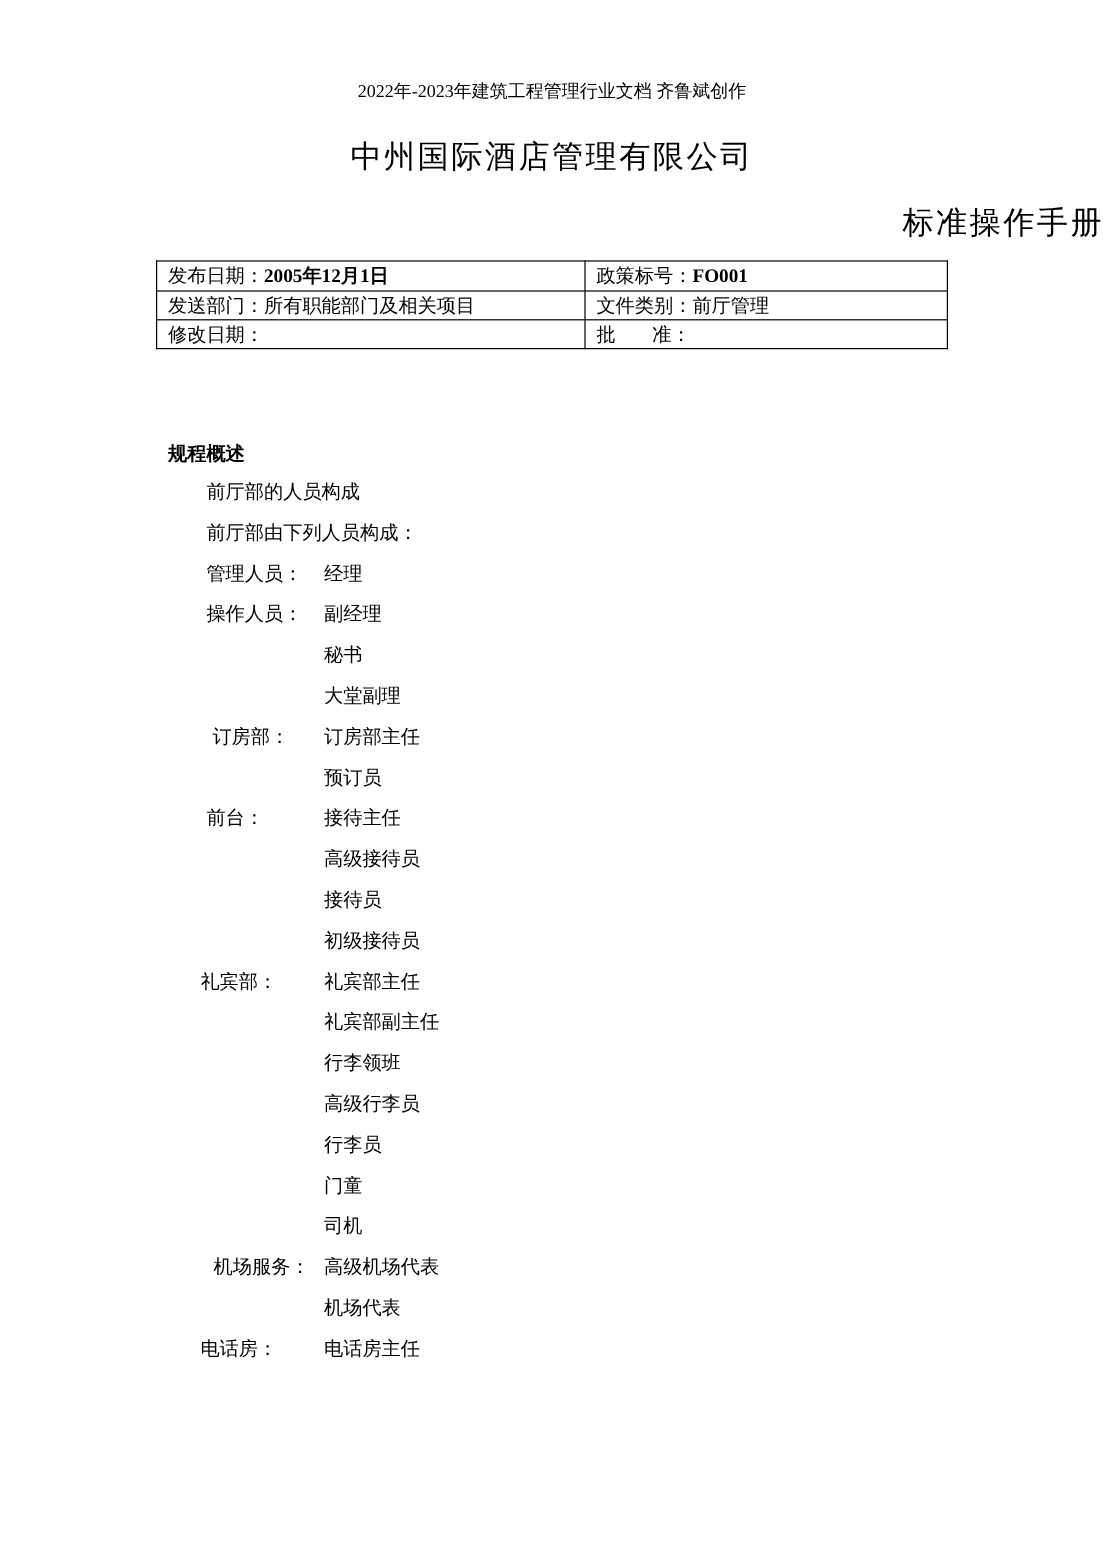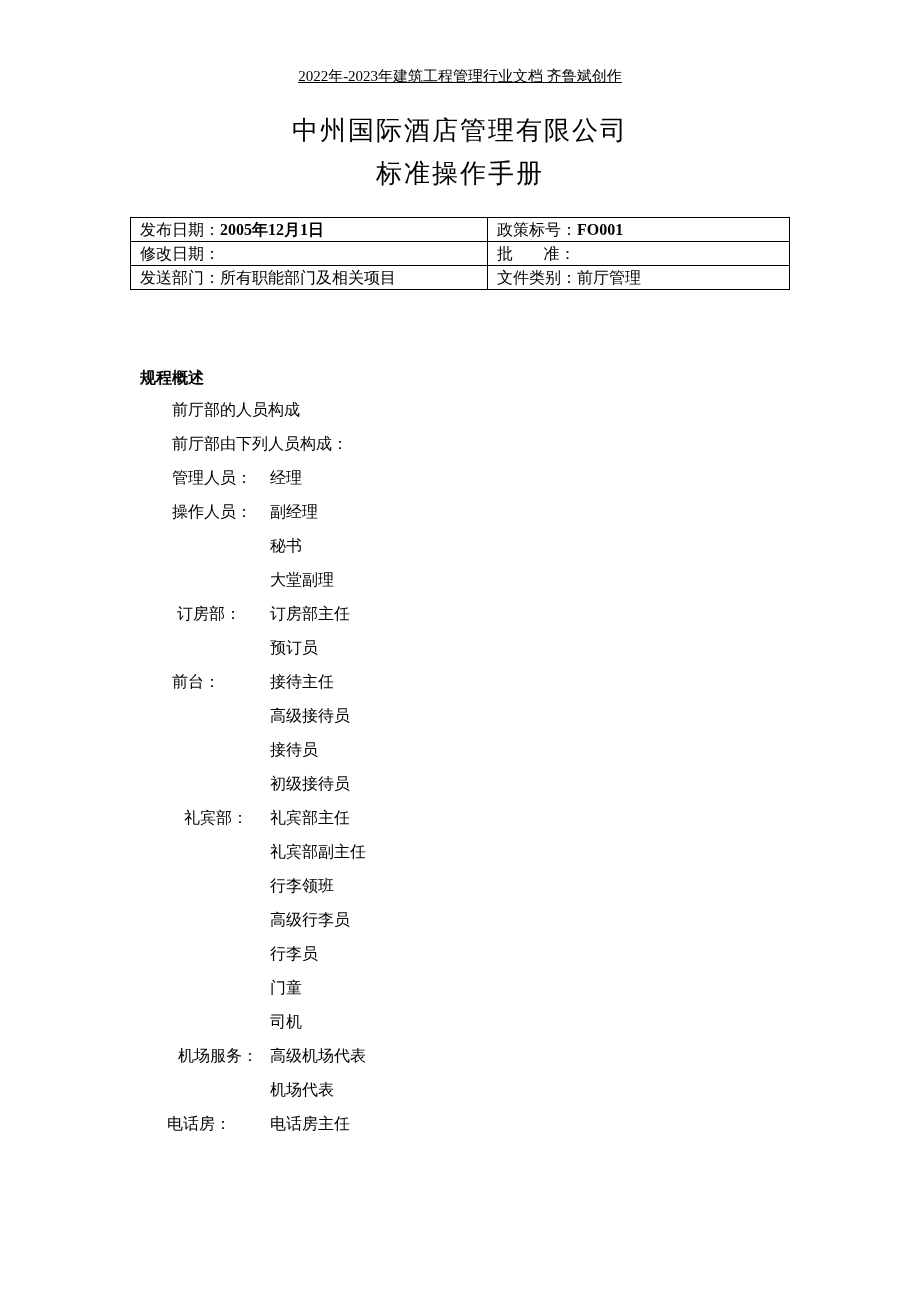--- a/index.html
+++ b/index.html
@@ -1,23 +1,23 @@
 <!DOCTYPE html>
 <html><head>
 <meta charset="utf-8">
 <style>
   html, body { margin:0; padding:0; background:#ffffff; }
   body { width:920px; height:1302px; position:relative; overflow:hidden;
          font-family:"DejaVu Serif","Liberation Serif",serif; color:#000; }
   .header-note { position:absolute; top:67px; left:0; width:920px; text-align:center;
-         font-size:15px; font-family:"Liberation Serif","DejaVu Serif",serif;text-decoration:underline; }
+         font-size:15px; font-family:"Liberation Serif","DejaVu Serif",serif; }
   .title { position:absolute; left:0; width:920px; text-align:center; font-size:26px;
          font-family:"DejaVu Sans","Liberation Sans",sans-serif; letter-spacing:2px; }
   .t1 { top:113px; }
-  .t2 { top:156px; }
+  .t2 { top:168px;text-align:right; }
   table.meta { position:absolute; top:217px; left:130px; width:660px; border-collapse:collapse;
          font-size:16px; font-family:"DejaVu Sans","Liberation Sans",sans-serif; }
   table.meta td { border:1px solid #000; height:23px; padding:0 0 0 9px; line-height:23px;
          white-space:nowrap; }
   table.meta td.left { width:347px; }
   .b { font-weight:bold; font-family:"Liberation Serif","DejaVu Serif",serif; }
   .section-title { position:absolute; top:368px; left:140px; font-size:16px; font-weight:bold;
          font-family:Liberation Sans, sans-serif; }
   .para { position:absolute; left:172px; font-size:16px;
          font-family:"DejaVu Sans","Liberation Sans",sans-serif; }
@@ -34,26 +34,26 @@
 <div class="title t1">中州国际酒店管理有限公司</div>
 <div class="title t2">标准操作手册</div>
 
 <table class="meta">
   <tbody>
       <tr>
     <td class="left"><span>发布日期：</span><span class="b">2005年12月1日</span></td>
     <td><span>政策标号：</span><span class="b">FO001</span></td>
   </tr>
   <tr>
+    <td class="left"><span>发送部门：</span><span>所有职能部门及相关项目</span></td>
+    <td><span>文件类别：</span><span>前厅管理</span></td>
+  </tr>
+  <tr>
     <td class="left"><span style="white-space:pre">修改日期：</span><span></span></td>
     <td><span style="white-space:pre">批      准：</span><span></span></td>
-  </tr>
-  <tr>
-    <td class="left"><span>发送部门：</span><span>所有职能部门及相关项目</span></td>
-    <td><span>文件类别：</span><span>前厅管理</span></td>
   </tr>
 </tbody>
   </table>
 
 <div class="section-title">规程概述</div>
 <div class="para" style="top:400px">前厅部的人员构成</div>
 <div class="para" style="top:434px">前厅部由下列人员构成：</div>
 
 <div>
   <div class="row" style="top:468px;left:0">
@@ -84,21 +84,21 @@
   <div class="row" style="top:706px;left:0">
       <span class="val">高级接待员</span>
     </div>
   <div class="row" style="top:740px;left:0">
       <span class="val">接待员</span>
     </div>
   <div class="row" style="top:774px;left:0">
       <span class="val">初级接待员</span>
     </div>
   <div class="row" style="top:808px;left:0">
-      <span class="lbl" style="left:184px">礼宾部：</span>
+      <span class="lbl" style="left:167px">礼宾部：</span>
       <span class="val">礼宾部主任</span>
     </div>
   <div class="row" style="top:842px;left:0">
       <span class="val">礼宾部副主任</span>
     </div>
   <div class="row" style="top:876px;left:0">
       <span class="val">行李领班</span>
     </div>
   <div class="row" style="top:910px;left:0">
       <span class="val">高级行李员</span>

